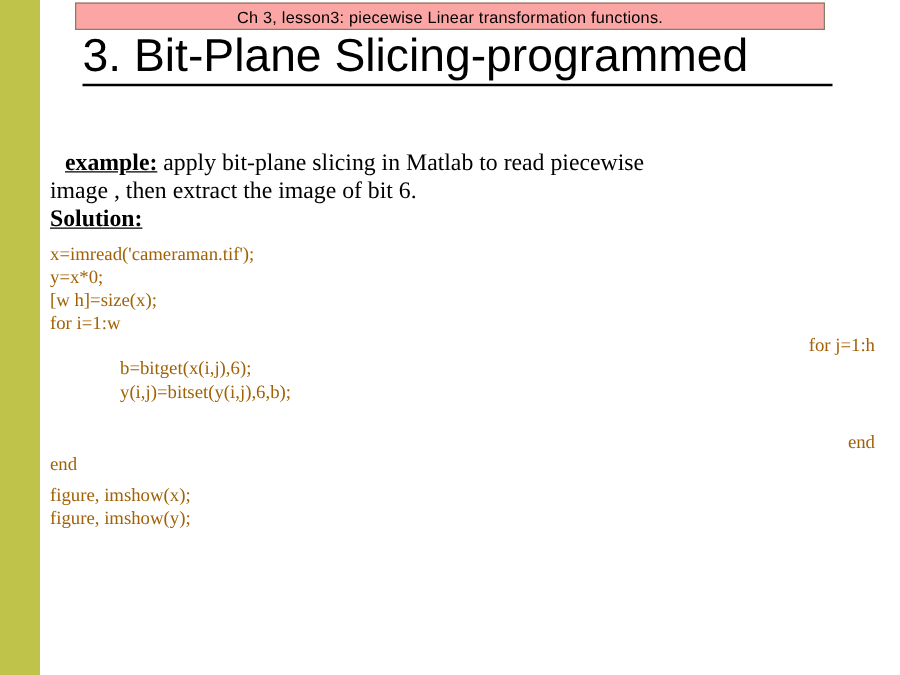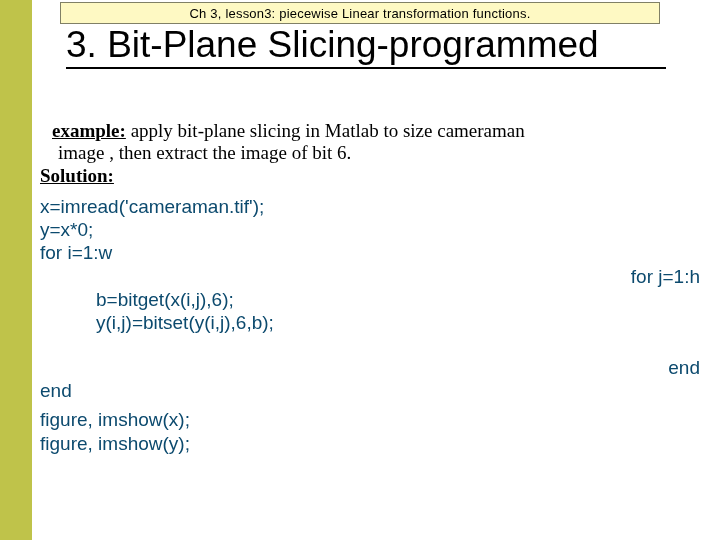--- a/index.html
+++ b/index.html
@@ -1,21 +1,21 @@
 <!DOCTYPE html>
 <html><head>
 <meta charset="utf-8">
 <style>
   * { margin: 0; padding: 0; box-sizing: border-box; }
   html, body { width: 720px; height: 540px; background: #fff; font-family: "Times New Roman", Times, serif; }
   .slide { position: relative; width: 720px; height: 540px; }
   .accent { position: absolute; left: 0; top: 0; width: 32px; height: 540px; background: #bfc34a; }
   .chapter-bar {
     position: absolute; left: 60px; top: 2px; width: 600px; height: 22px;
-    background: #fef9c3;
+    background: #fca5a5;
     border: 1px solid #808066;
     display: flex; align-items: center; justify-content: center;
     font-family: Verdana, Arial, sans-serif;
     font-size: 13px; color: #000; font-weight: 400;
     letter-spacing: 0.2px;
   }
   .title {
     position: absolute; left: 66px; top: 25px; width: 600px;
     font-family: Arial, Helvetica, sans-serif;
     font-size: 37px; line-height: 1.08;
@@ -24,57 +24,58 @@
     padding-bottom: 2px;
   }
   .body {
     position: absolute; left: 40px; top: 120px; width: 660px;
     font-size: 19px; line-height: 1.18;
     color: #000;
   }
   .example-label { font-weight: bold; text-decoration: underline; }
   .solution-label { font-weight: bold; text-decoration: underline; margin-top: 48px; }
   .example-line { margin-left: 12px; }
-  .example-cont { margin-left: 18px; }
+  .example-cont { }
   .code {
     position: absolute; left: 40px; top: 195px; width: 660px;
-    font-family: Liberation Sans, sans-serif;
-    font-size: 19px; line-height: 1.22;
-    color: #0c4a6e;
+    font-family: Liberation Serif, serif;
+    font-size: 15px; line-height: 1.22;
+    color: #a16207;
   }
   .ind1 { margin-left: 18px; text-align: right; }
   .ind2 { margin-left: 56px; }
   .endblock { margin-top: 22px; }
   .figblock { margin-top: 6px; }
 </style>
 </head>
 <body>
 
 <div class="slide">
   <div class="accent"></div>
 
   <div class="chapter-bar">
     <span>Ch 3, lesson3: piecewise Linear transformation functions.</span>
   </div>
 
   <div class="title">3. Bit-Plane Slicing-programmed</div>
 
   <div class="body">
     <div class="example-line">
-      <span class="example-label">example:</span><span> apply bit-plane  slicing in Matlab to size cameraman</span>
+      <span class="example-label">example:</span><span> apply bit-plane  slicing in Matlab to read piecewise</span>
     </div>
     <div class="example-cont">image , then extract the image of bit 6.</div>
     <div>
       <span class="solution-label">Solution:</span>
     </div>
   </div>
 
   <div class="code">
     <div>x=imread('cameraman.tif');</div>
     <div>y=x*0;</div>
+    <div>[w h]=size(x);</div>
     <div>for i=1:w</div>
     <div class="ind1">for j=1:h</div>
     <div class="ind2">b=bitget(x(i,j),6);</div>
     <div class="ind2">y(i,j)=bitset(y(i,j),6,b);</div>
 
     <div class="endblock">
       <div class="ind1">end</div>
       <div>end</div>
     </div>
 

